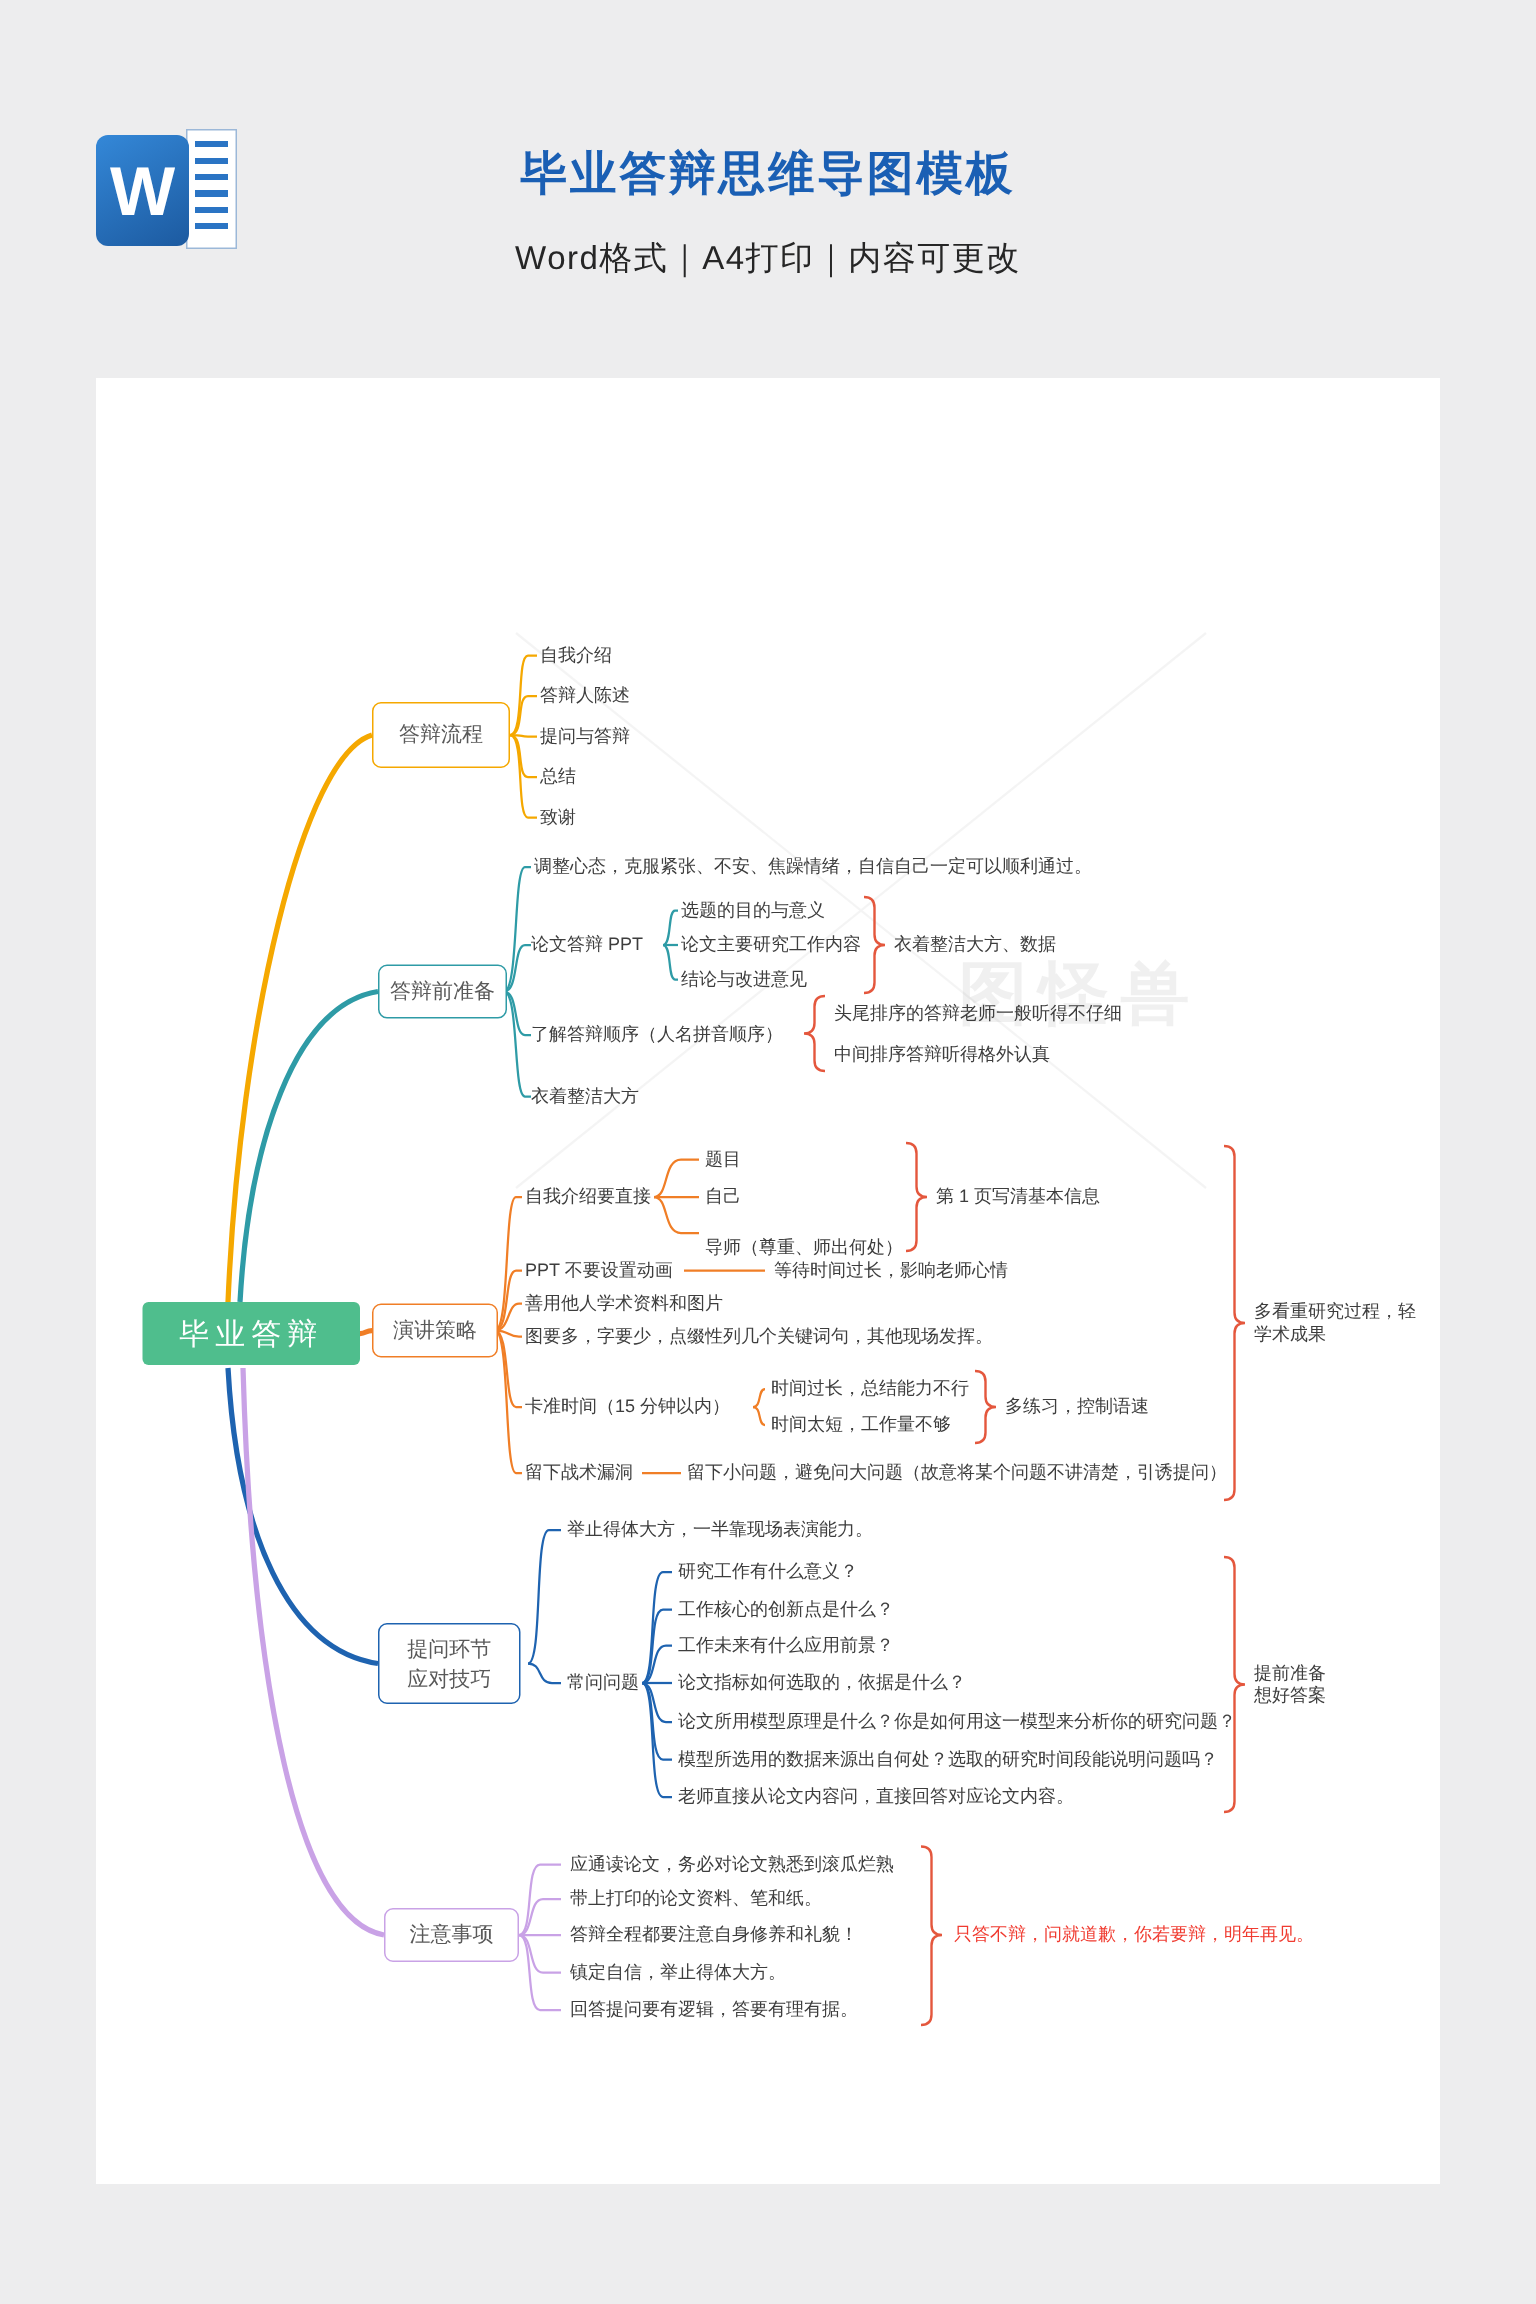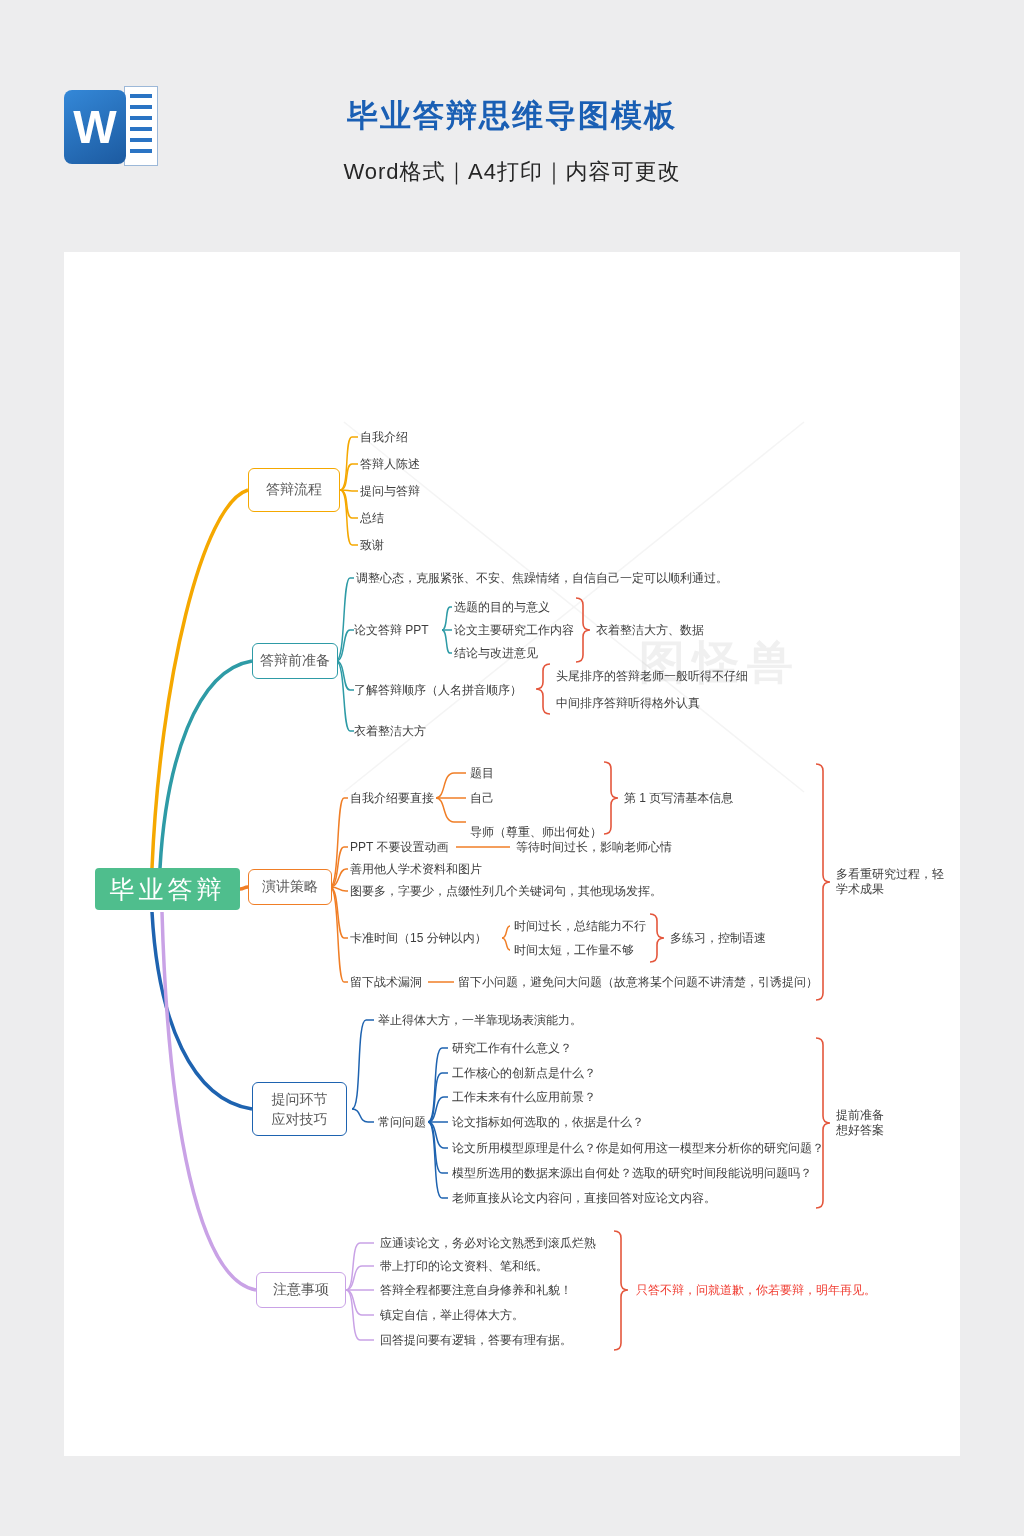--- a/index.html
+++ b/index.html
@@ -33,21 +33,21 @@
   }
   
   .card{position:absolute;left:64px;top:252px;width:896px;height:1204px;background:#ffffff;}
   .connectors{position:absolute;left:0;top:0;width:896px;height:1204px;}
   .watermark-text{
     position:absolute;left:575px;top:380px;font-size:46px;color:#9a9a9a;
     opacity:0.14;letter-spacing:8px;font-weight:bold;
   }
   .root{
     position:absolute;left:31px;top:616px;width:145px;height:42px;
-    background:#4fbe8d;border-radius:4px;color:#fff;font-size:25px;letter-spacing:4px;
+    background:#4fbe8d;border-radius:4px;color:#fff;font-size:20px;letter-spacing:4px;
     display:flex;align-items:center;justify-content:center;
   }
   .box{
     position:absolute;border:1.5px solid;border-radius:6px;background:#fff;
     display:flex;align-items:center;justify-content:center;
     font-size:14px;color:#595959;box-sizing:border-box;text-align:center;z-index:2;
   }
   .box-b1{left:184px;top:216px;width:92px;height:44px;border-color:#f5a800;}
   .box-b2{left:188px;top:391px;width:86px;height:36px;border-color:#2e9ba6;}
   .box-b3{left:184px;top:617px;width:84px;height:36px;border-color:#f07e26;}

